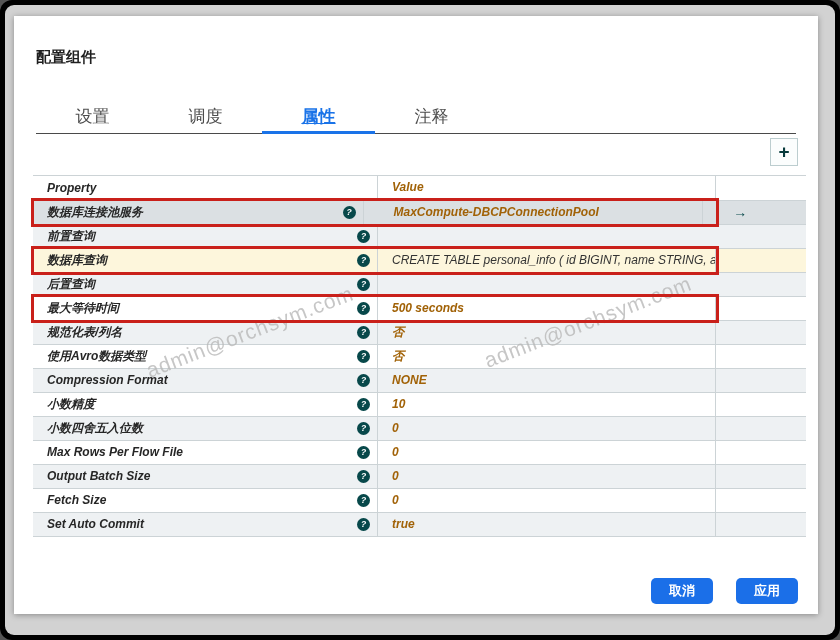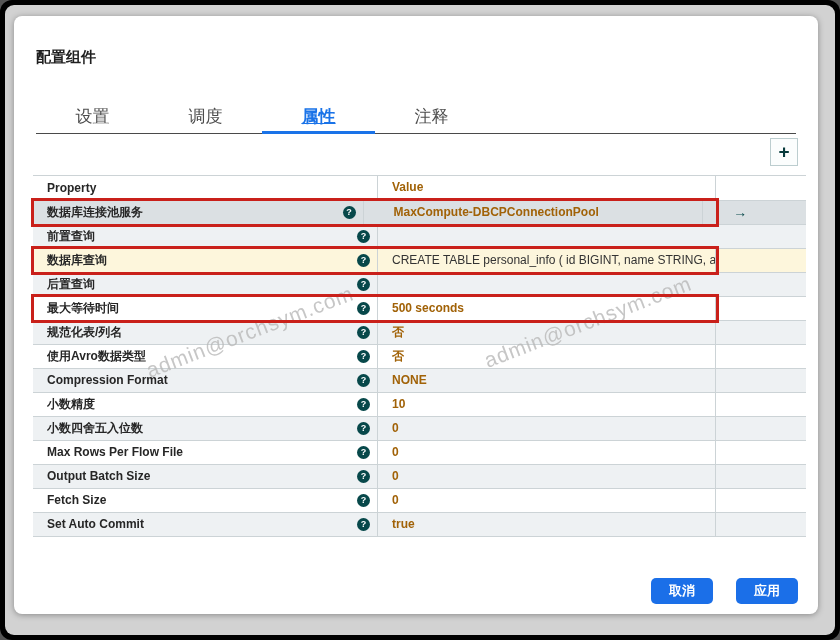--- a/index.html
+++ b/index.html
@@ -1,34 +1,34 @@
 <!DOCTYPE html>
 <html><head>
 <meta charset="utf-8">
 <style>
   html,body{margin:0;padding:0;background:#555;}
   *{box-sizing:border-box;font-family:"Liberation Sans","DejaVu Sans",sans-serif;}
   .frame{position:relative;width:840px;height:640px;background:#000;border-radius:12px;overflow:hidden;}
   .backdrop{position:absolute;left:5px;top:5px;right:5px;bottom:5px;background:#d2d2d2;border-radius:9px;}
-  .dialog{position:absolute;left:14px;top:16px;width:804px;height:598px;background:#fff;border-radius:8px;
+  .dialog{position:absolute;left:14px;top:16px;width:804px;height:598px;background:#fff;border-radius:0;
           box-shadow:0 1px 6px rgba(0,0,0,0.35);overflow:hidden;}
   .dialog-title{position:absolute;left:22px;top:32px;font-size:15px;font-weight:bold;color:#1f1f1f;}
   
   .tabs{position:absolute;left:22px;right:22px;top:72px;height:46px;display:flex;border-bottom:1px solid #4a4a4a;}
   .tab{width:113px;text-align:center;font-size:17px;color:#4d4d4d;line-height:58px;height:46px;cursor:pointer;}
   .tab.active{color:#1a73e8;border-bottom:3px solid #1a73e8;font-weight:bold;text-decoration:underline;}
   
   .add-btn{position:absolute;right:20px;top:122px;width:28px;height:28px;background:#fbfdfd;border:1px solid #bccdcf;
            color:#07393b;font-size:19px;font-weight:bold;text-align:center;line-height:26px;cursor:pointer;}
   
   .ptable{position:absolute;left:19px;top:159px;width:773px;border-top:1px solid #ccd3d6;border-bottom:1px solid #ccd3d6;}
   .trow,.thead{display:flex;height:24px;line-height:23px;position:relative;font-size:12px;}
   .trow{border-top:1px solid #ccd3d6;}
   .thead{color:#333;font-weight:bold;}
-  .cell{overflow:hidden;white-space:nowrap;}
+  .cell{overflow:hidden;white-space:nowrap;font-style:italic;}
   .prop{width:345px;padding-left:14px;border-right:1px solid #ccd3d6;display:flex;align-items:center;}
   .val{width:338px;padding-left:14px;border-right:1px solid #ccd3d6;font-weight:bold;color:#a16207;}
   .act{width:90px;padding-left:14px;}
   .pname{flex:1;font-weight:bold;color:#262626;overflow:hidden;white-space:nowrap;}
   .qicon{width:13px;height:13px;border-radius:50%;background:#07484a;color:#fff;font-size:9px;font-weight:bold;
          line-height:13px;text-align:center;margin-right:7px;flex:none;cursor:pointer;}
   .thead .qspace{width:20px;}
   .val.unset{color:#a16207;font-weight:normal;margin-top:44px;}
   .val.plain{font-weight:normal;color:#333;}
   .trow.alt{background:#eef1f3;}

